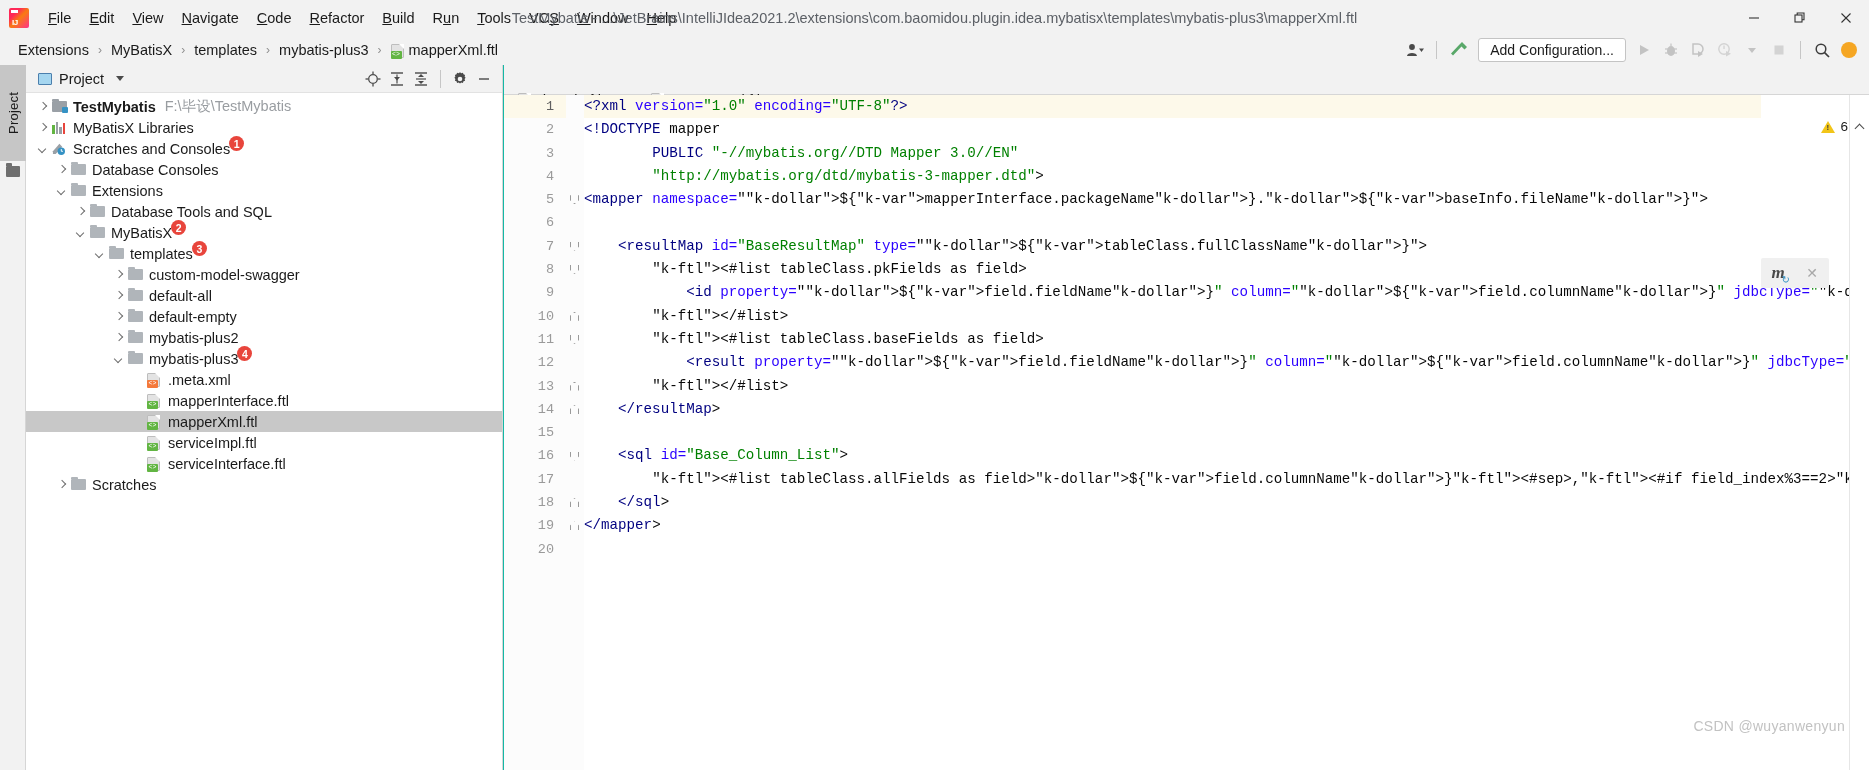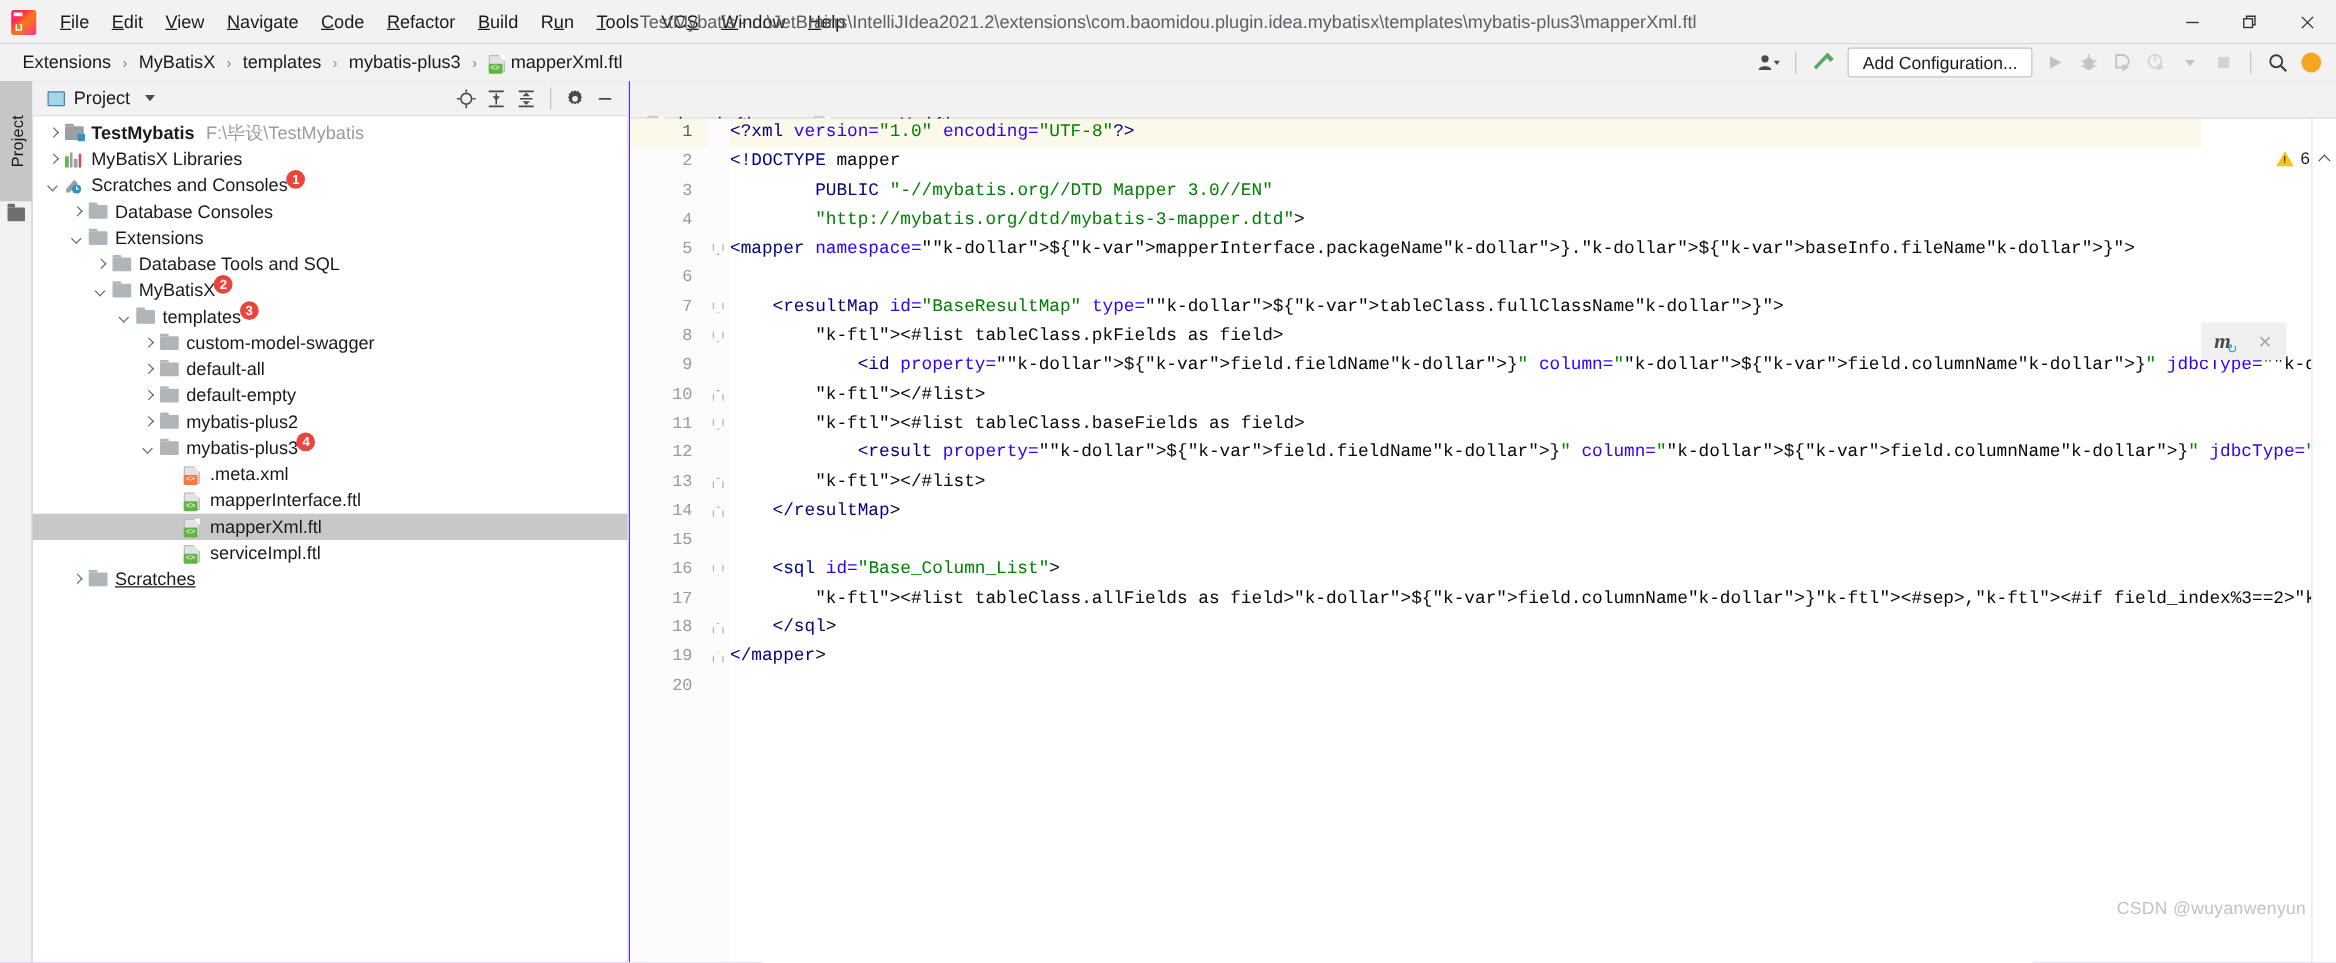--- a/index.html
+++ b/index.html
@@ -2,21 +2,21 @@
 <html><head>
 <meta charset="utf-8">
 <style>
   * { box-sizing: border-box; margin:0; padding:0; }
   html,body{
     width:1869px; height:770px; overflow:hidden;
     font-family:"Liberation Sans", sans-serif;
     background:#ffffff;
     -webkit-font-smoothing:antialiased;
   }
-  #app{ position:relative; width:1869px; height:770px; background:#6d28d9; }
+  #app{ position:relative; width:1869px; height:770px; background:#14b8a6; }
 
   
   .titlebar{
     position:absolute; left:0; top:0; width:1869px; height:35px;
     background:#f2f2f2; display:flex; align-items:center;
   }
   .app-logo{
     width:20px; height:20px; margin-left:9px; margin-right:10px;
     border-radius:2px; position:relative; flex:0 0 auto;
     background:linear-gradient(135deg,#fe2857 0%,#fe2857 28%,#f97a12 52%,#ff318c 100%);
@@ -599,21 +599,30 @@
         </div>
         <div class="trow" style="padding-left: 105px;">
           <span class="arrow"></span>
           <span class="ticon">
             <span class="file-ftl">
               <span class="badge">&lt;&gt;</span>
             </span>
           </span>
           <span class="tlabel">serviceImpl.ftl</span>
         </div>
-        <div class="trow" style="padding-left: 29px; text-decoration: underline;">
+        <div class="trow" style="padding-left: 105px;">
+          <span class="arrow"></span>
+          <span class="ticon">
+            <span class="file-ftl">
+              <span class="badge">&lt;&gt;</span>
+            </span>
+          </span>
+          <span class="tlabel">serviceInterface.ftl</span>
+        </div>
+        <div class="trow" style="padding-left: 29px;">
           <span class="arrow right"></span>
           <span class="ticon">
             <span class="folder"></span>
           </span>
           <span class="tlabel">Scratches</span>
         </div>
       </div>
   </div>
 
   <div class="editor">

